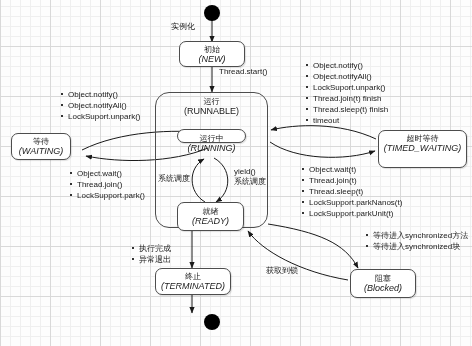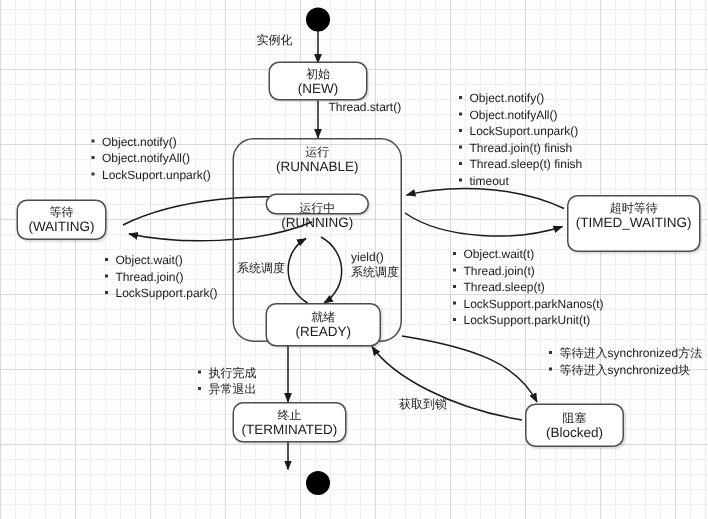--- a/index.html
+++ b/index.html
@@ -28,21 +28,21 @@
     border:1px solid #4d4d4d;
     border-radius:7px;
     background:#ffffff;
     text-align:center;
     color:#1a1a1a;
     line-height:1.15;
     white-space:nowrap;
     box-shadow:1px 1px 1px rgba(0,0,0,.12);
   }
   .node .cn{display:block;font-size:8px;}
-  .node .en{display:block;font-size:9px;}
+  .node .en{display:block;font-size:9px;font-style:italic;}
   .bigbox{
     position:absolute;
     box-sizing:border-box;
     border:1px solid #4d4d4d;
     border-radius:14px;
     background:transparent;
   }
   .bigbox-title{
     position:absolute;
     text-align:center;
@@ -134,21 +134,21 @@
   <div class="bigbox-title" style="left:155px;top:97px;width:113px;">
     <span class="cn">运行</span>
     <span class="en">(RUNNABLE)</span>
   </div>
 
   <div class="node" style="left:177px;top:129px;width:69px;height:14px;padding-top:4px;">
     <span class="cn">运行中</span>
     <span class="en">(RUNNING)</span>
   </div>
 
-  <div class="node" style="left:177px;top:202px;width:77px;height:29px;padding-top:4px;">
+  <div class="node" style="left:177px;top:202px;width:67px;height:29px;padding-top:4px;">
     <span class="cn">就绪</span>
     <span class="en">(READY)</span>
   </div>
 
   <div class="node" style="left:11px;top:133px;width:60px;height:27px;padding-top:3px;">
     <span class="cn">等待</span>
     <span class="en">(WAITING)</span>
   </div>
 
   <div class="node" style="left:378px;top:130px;width:89px;height:38px;padding-top:3px;">

